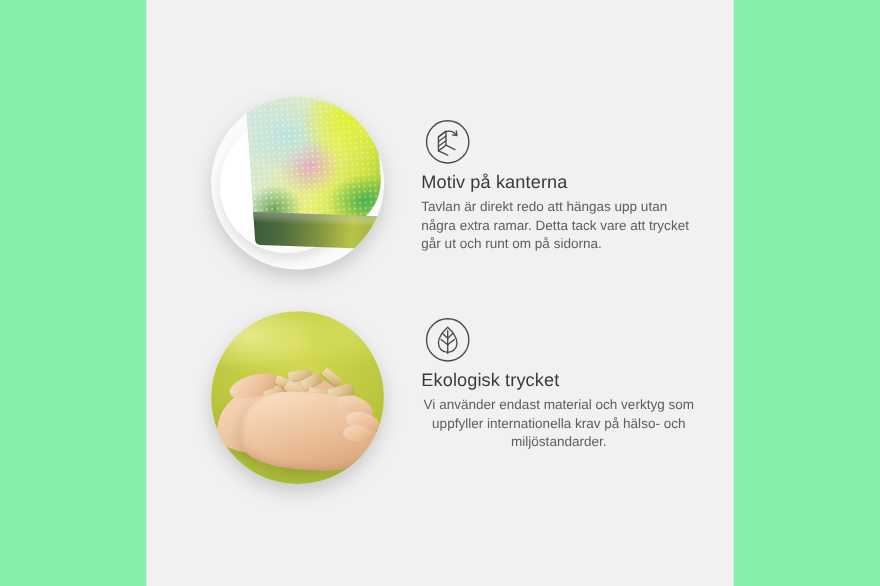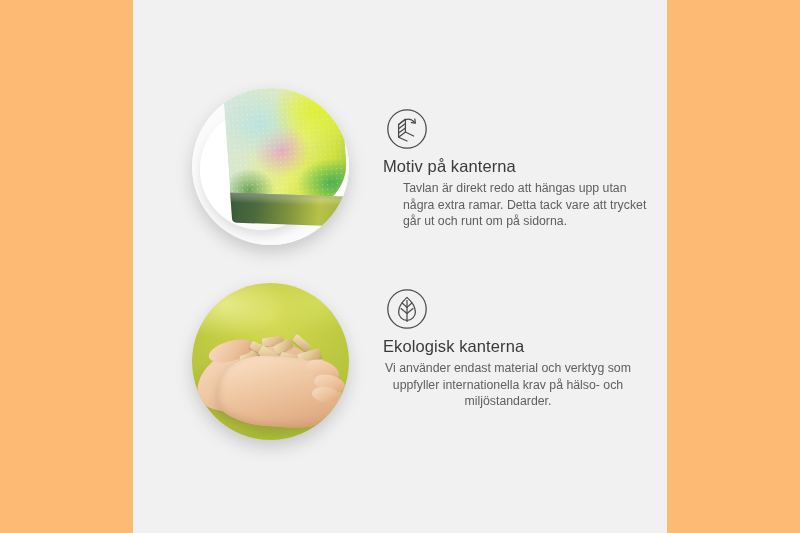--- a/index.html
+++ b/index.html
@@ -9,21 +9,21 @@
     height: 533px;
     overflow: hidden;
     background: #ffffff;
     font-family: "Liberation Sans", sans-serif;
   }
 
   #stage {
     position: relative;
     width: 800px;
     height: 533px;
-    background: #fdba74;
+    background: #86efac;
   }
 
   
   #panel {
     position: absolute;
     left: 133px;
     top: 0;
     width: 534px;
     height: 533px;
     background: #f1f1f1;
@@ -224,21 +224,21 @@
   .feat-body {
     position: absolute;
     font-size: 12.3px;
     line-height: 16.6px;
     color: #5e5e5e;
     width: 250px;
   }
 
   #icon-edges { left: 386px; top: 108px; }
   #title-edges { left: 383px; top: 156px; }
-  #body-edges { left: 383px; top: 180px; margin-left: 20px; }
+  #body-edges { left: 383px; top: 180px; }
 
   #icon-eco { left: 386px; top: 288px; }
   #title-eco { left: 383px; top: 336px; }
   #body-eco { left: 383px; top: 360px; text-align: center; }
 </style>
 </head>
 <body>
 
 <div id="stage">
 
@@ -318,18 +318,18 @@
           <path d="M21 9.4 C27.4 15.2 29.4 20.4 29.4 24.0 C29.4 28.7 25.6 32.3 21 32.3 C16.4 32.3 12.6 28.7 12.6 24.0 C12.6 20.4 14.6 15.2 21 9.4 Z"></path>
           <path d="M21 12.6 L21 33.4"></path>
           <path d="M21 19.4 L16.1 15.0"></path>
           <path d="M21 19.4 L25.9 15.0"></path>
           <path d="M21 25.4 L15.0 20.6"></path>
           <path d="M21 25.4 L27.0 20.6"></path>
         </g>
       </svg>
     </div>
 
-    <div class="feat-title" id="title-eco">Ekologisk kanterna</div>
+    <div class="feat-title" id="title-eco">Ekologisk trycket</div>
 
     <div class="feat-body" id="body-eco">Vi använder endast material och verktyg som uppfyller internationella krav på hälso- och miljöstandarder.</div>
   </div>
 
 </div>
 
 </body></html>

